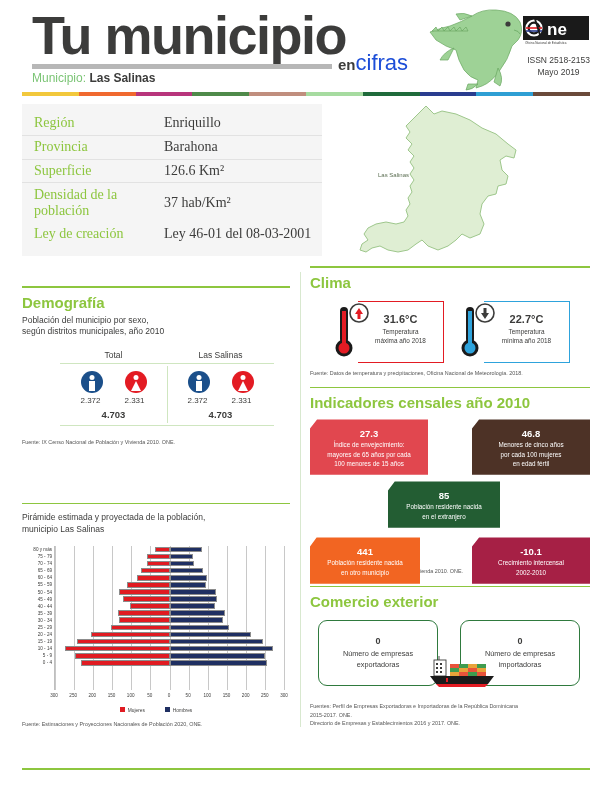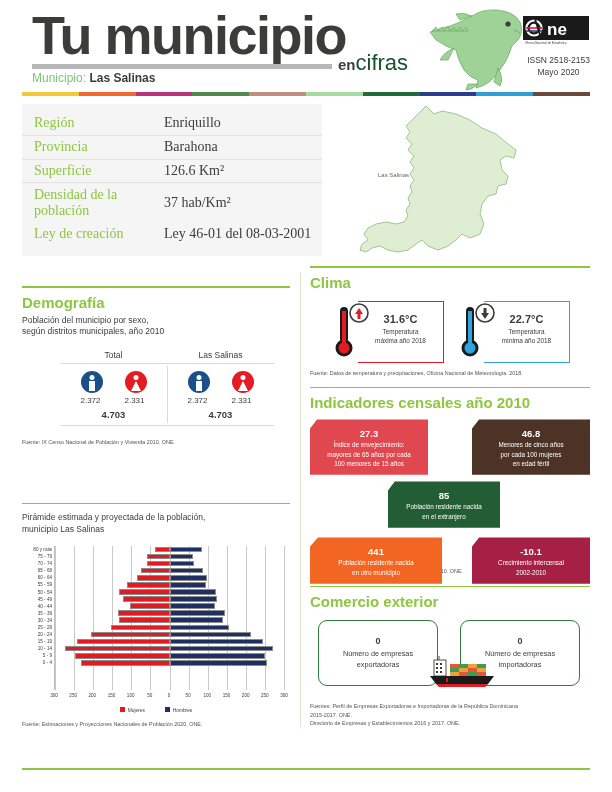--- a/index.html
+++ b/index.html
@@ -17,21 +17,21 @@
   .title-main {
     position: absolute; left: 32px; top: 8px;
     font-size: 54px; font-weight: bold; letter-spacing: -1.5px;
     color: #3c3c3b; line-height: 1;
   }
   .title-sub {
     position: absolute; left: 338px; top: 52px;
     font-size: 19px; color: #3c3c3b; line-height: 1;
   }
   .title-sub .en { font-weight: bold; font-size: 15px; }
-  .title-sub .cifras { font-size: 22px; color: #14532d; }
+  .title-sub .cifras { font-size: 22px; color: #1d4ed8; }
   .gray-rule {
     position: absolute; left: 32px; top: 64px; width: 300px; height: 5px;
     background: #b7b7b7;
   }
   .muni-line {
     position: absolute; left: 32px; top: 72px; font-size: 12px; line-height: 1;
   }
   .muni-label { color: #7cc576; }
   .muni-value { color: #3c3c3b; font-weight: bold; }
 
@@ -236,21 +236,21 @@
       <circle cx="11" cy="12" r="5.4" fill="none" stroke="#1a1a1a" stroke-width="2.2"></circle>
       <path d="M3 12 h16" stroke="#e31b23" stroke-width="1.6"></path>
       <path d="M3 15 h16" stroke="#2a3d8f" stroke-width="1.6"></path>
       <path d="M12 3 l5 16" stroke="#1a1a1a" stroke-width="1.8"></path>
       <text x="24" y="19" font-family="Liberation Sans, sans-serif" font-size="17" font-weight="bold" fill="#ffffff">ne</text>
       <text x="2" y="28.2" font-family="Liberation Sans, sans-serif" font-size="3" fill="#3c3c3b">Oficina Nacional de Estadística</text>
     </svg>
 
     <div class="issn">
       <div>ISSN  2518-2153</div>
-      <div>Mayo 2020</div>
+      <div>Mayo 2019</div>
     </div>
 
     <div class="color-strip">
       <span style="background:#f2c83c"></span>
         <span style="background:#f0692f"></span>
         <span style="background:#b8357c"></span>
         <span style="background:#4f8a4a"></span>
         <span style="background:#c08e7e"></span>
         <span style="background:#a6dba0"></span>
         <span style="background:#1f6b3b"></span>
@@ -538,21 +538,21 @@
           <span class="rv">46.8</span>
           <span class="rl" style="white-space: pre-line;">Menores de cinco años
 por cada 100 mujeres
 en edad fértil</span>
         </div>
         <div class="ribbon" style="left: 78px; top: 62px; width: 112px; min-height: 46px; background: rgb(35, 93, 51);">
           <span class="rv">85</span>
           <span class="rl" style="white-space: pre-line;">Población residente nacida
 en el extranjero</span>
         </div>
-        <div class="ribbon" style="left: 0px; top: 118px; width: 132px; min-height: 46px; background: rgb(242, 101, 34);">
+        <div class="ribbon" style="left: 0px; top: 118px; width: 110px; min-height: 46px; background: rgb(242, 101, 34);">
           <span class="rv">441</span>
           <span class="rl" style="white-space: pre-line;">Población residente nacida
 en otro municipio</span>
         </div>
         <div class="ribbon" style="left: 162px; top: 118px; width: 118px; min-height: 46px; background: rgb(166, 32, 69);">
           <span class="rv">-10.1</span>
           <span class="rl" style="white-space: pre-line;">Crecimiento intercensal
 2002-2010</span>
         </div>
       </div>

